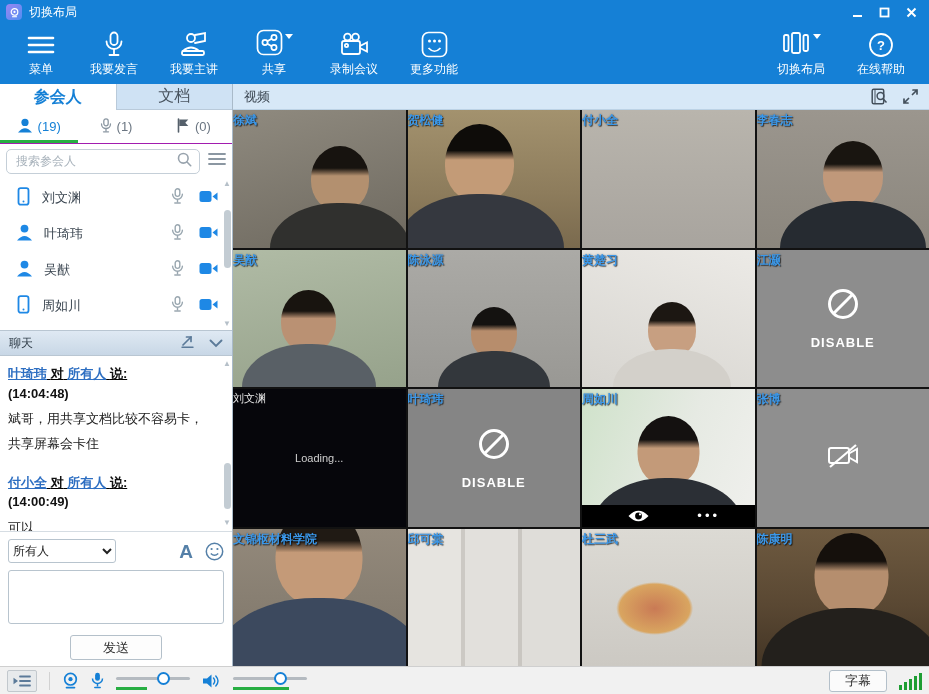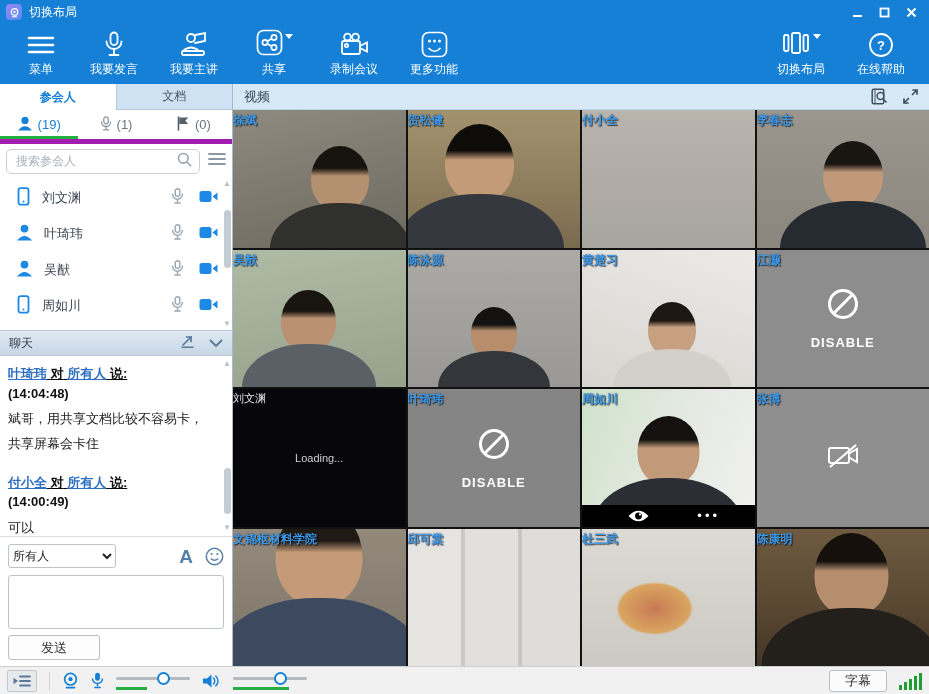--- a/index.html
+++ b/index.html
@@ -23,25 +23,25 @@
   .tblabel{font-size:12px;white-space:nowrap;}
   .tbiconwrap{height:28px;display:flex;align-items:center;justify-content:center;gap:2px;}
   .caret{width:0;height:0;border-left:4px solid transparent;border-right:4px solid transparent;border-top:5px solid #fff;margin-top:-8px;}
   .tbright{margin-left:auto;display:flex;}
 
   
   .main{flex:1;display:flex;min-height:0;}
   .left{width:233px;flex:0 0 233px;display:flex;flex-direction:column;background:#fff;border-right:1px solid #a9bac9;}
 
   .tabsrow{height:26px;display:flex;flex:0 0 auto;}
-  .tab{flex:1;display:flex;align-items:center;justify-content:center;font-size:12px;cursor:pointer;}
+  .tab{flex:1;display:flex;align-items:center;justify-content:center;font-size:16px;cursor:pointer;}
   .tab.active{background:#fff;color:#1580d6;font-weight:bold;}
   .tab.inactive{background:#cfe2f4;color:#4a5560;border-left:1px solid #b9cada;border-bottom:1px solid #b9cada;}
 
-  .subtabs{height:34px;display:flex;align-items:center;position:relative;border-bottom:5px solid #a21caf;flex:0 0 auto;}
+  .subtabs{height:34px;display:flex;align-items:center;position:relative;border-bottom:1px solid #a21caf;flex:0 0 auto;}
   .subtab{flex:1;display:flex;align-items:center;justify-content:center;gap:5px;font-size:13px;color:#6b7682;cursor:pointer;}
   .subtab.active{color:#1580d6;}
   .greenline{position:absolute;left:0;bottom:0;width:78px;height:3px;background:#27ae42;}
 
   .searchrow{height:34px;display:flex;align-items:center;padding:0 6px;gap:8px;flex:0 0 auto;}
   .searchbox{flex:1;height:25px;border:1px solid #c5cfd8;border-radius:5px;display:flex;align-items:center;padding:0 7px;background:#fff;}
   .searchbox input{border:0;outline:0;flex:1;font-size:12px;color:#333;min-width:0;background:transparent;}
   .searchbox input::placeholder{color:#a9b3bc;}
 
   .plist{height:152px;position:relative;padding-top:2px;flex:0 0 auto;}
@@ -62,21 +62,21 @@
   .msgtime{font-weight:bold;color:#111;line-height:1.6;}
   .msgtext{margin-top:3px;line-height:1.9;color:#222;}
 
   .compose{border-top:1px solid #d6dde3;padding:7px 8px 6px;flex:0 0 auto;}
   .composerow{display:flex;align-items:center;gap:12px;}
   .recipient{width:108px;height:24px;font-size:12px;color:#222;border:1px solid #b8c4ce;border-radius:3px;background:#fff;}
   .fontbtn{font-size:19px;font-weight:bold;color:#5580a8;cursor:pointer;line-height:1;margin-left:auto;}
   .emojibtn{cursor:pointer;display:flex;}
   .composearea{width:100%;height:54px;resize:none;border:1px solid #b8c4ce;border-radius:3px;margin-top:7px;
                font-family:inherit;font-size:12px;outline:none;}
-  .sendrow{display:flex;justify-content:flex-start;margin-top:2px;}
+  .sendrow{display:flex;justify-content:center;margin-top:7px;}
   .sendbtn{width:92px;height:25px;background:#fdfdfd;border:1px solid #b4c0ca;border-radius:3px;font-size:13px;color:#333;cursor:pointer;}
 
   
   .videoarea{flex:1;display:flex;flex-direction:column;min-width:0;}
   .vheader{height:26px;background:#d7e8f7;border-bottom:1px solid #bcd2e5;display:flex;align-items:center;
            padding:0 11px;gap:15px;flex:0 0 auto;}
   .vtitle{font-size:13px;color:#3a4550;flex:1;}
   .vhicon{cursor:pointer;display:flex;}
   .grid{flex:1;display:grid;grid-template-columns:repeat(4,1fr);grid-template-rows:repeat(4,1fr);gap:2px;background:#121212;min-height:0;}
   .tile{position:relative;overflow:hidden;}

